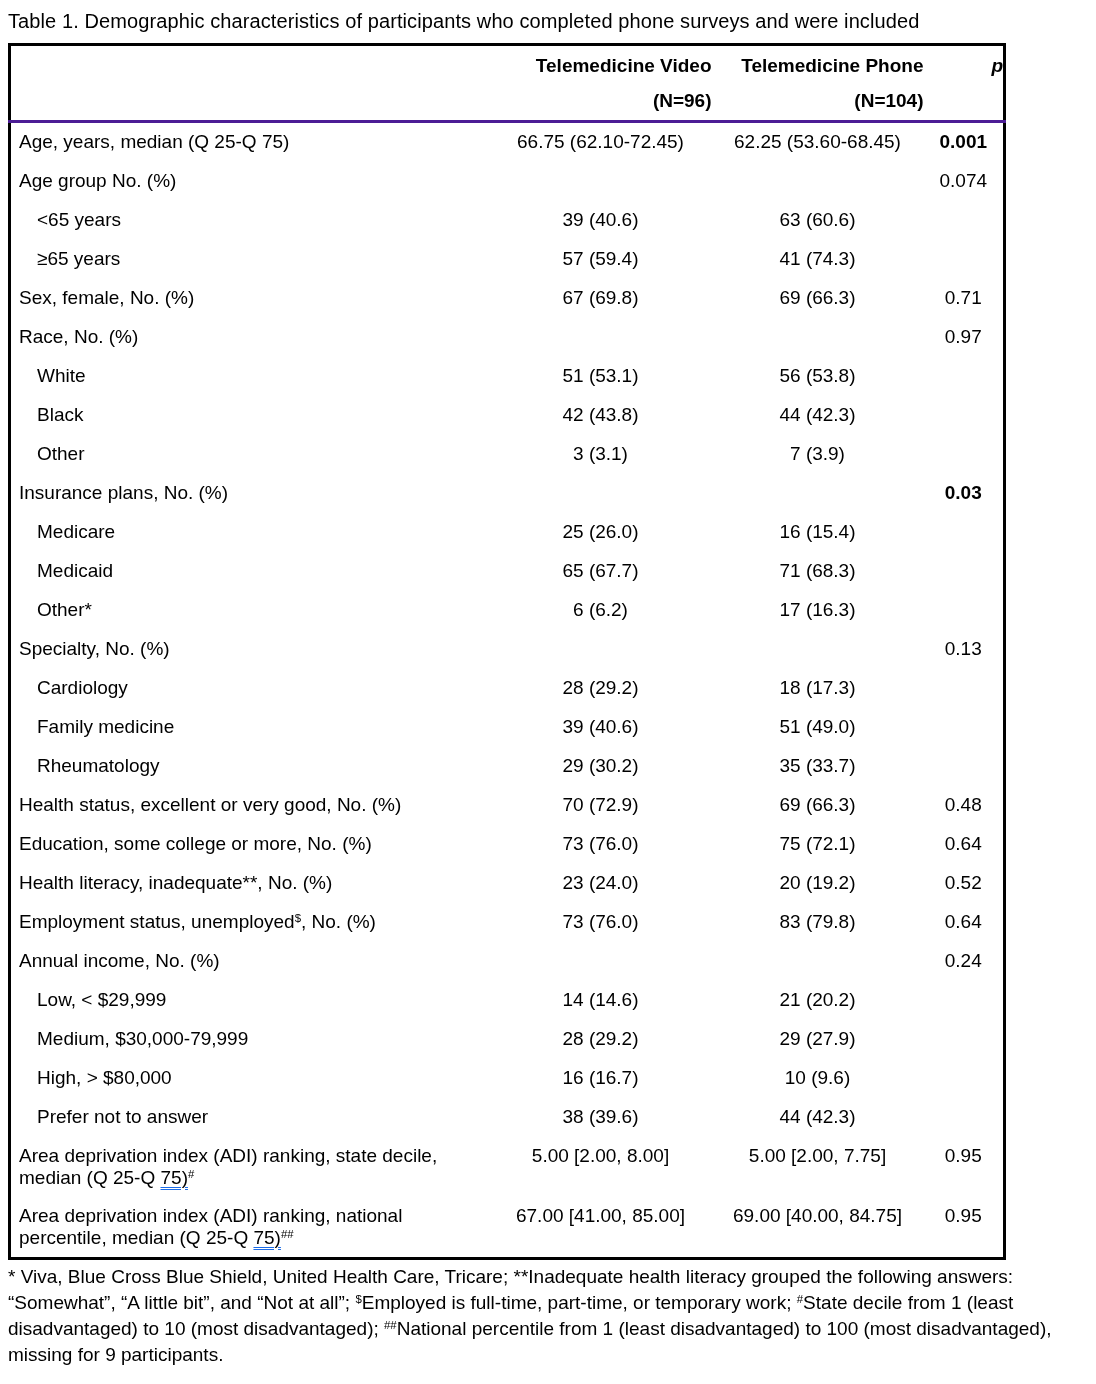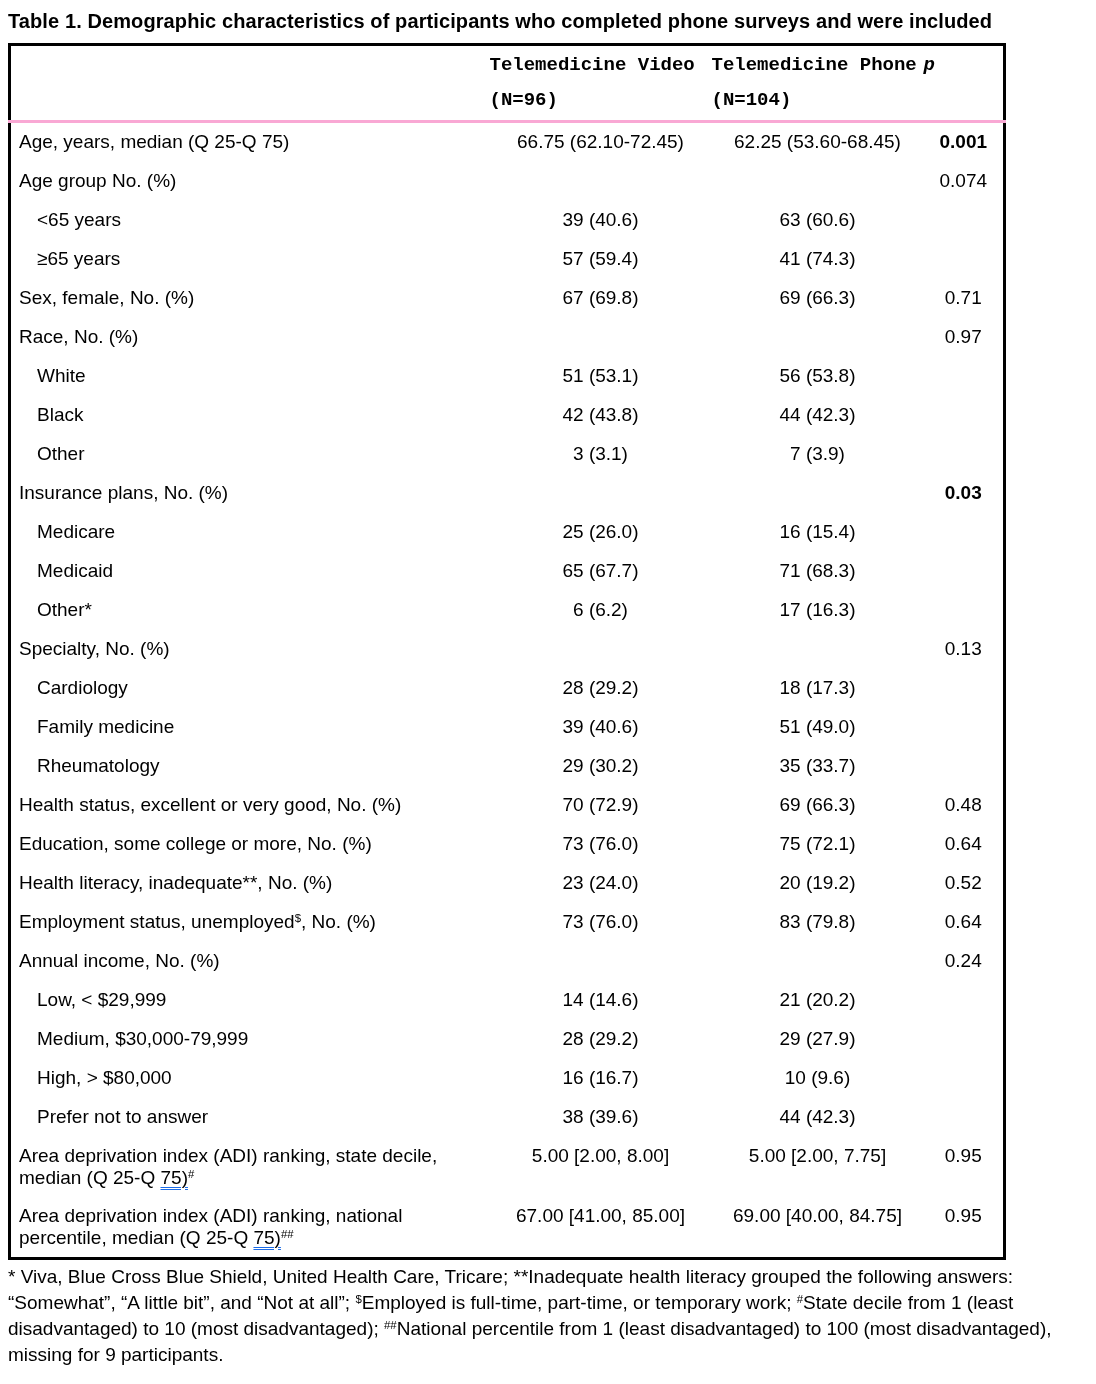--- a/index.html
+++ b/index.html
@@ -7,38 +7,38 @@
   body {
     width: 1096px; height: 1384px; overflow: hidden;
     background: #ffffff; color: #000000;
     font-family: "Liberation Sans", "DejaVu Sans", sans-serif;
     font-size: 19px;
   }
   .page { padding: 8px 8px 0 8px; }
 
   
   .title {
-    font-weight: bold; font-size: 20px; line-height: 26px;
+    font-weight: normal; font-size: 20px; line-height: 26px;
     max-width: 1086px; letter-spacing: 0.1px;
   }
 
   
   table.demo {
     border-collapse: collapse; table-layout: fixed;
     width: 995px; margin-top: 9px;
     border: 3px solid #000;
   }
   col.c1 { width: 480px; }
   col.c2 { width: 222px; }
   col.c3 { width: 212px; }
   col.c4 { width: 81px; }
 
   thead th {
-    font-weight: bold; text-align: left; vertical-align: top;
-    padding: 2px 0 2px; border-bottom: 3px solid #f9a8d4; font-family: Liberation Mono, monospace;
+    font-weight: bold; text-align: right; vertical-align: top;
+    padding: 2px 0 2px; border-bottom: 3px solid #4c1d95;
   }
   thead th .hl { line-height: 35px; font-size: 19px; }
   th.p-head .hl { font-style: italic; }
 
   tbody td {
     vertical-align: top; line-height: 22px;
     padding: 8px 0 9px;
   }
   td.c-label { text-align: left; padding-left: 8px; padding-right: 6px; }
   td.c-label.indent { padding-left: 26px; }

